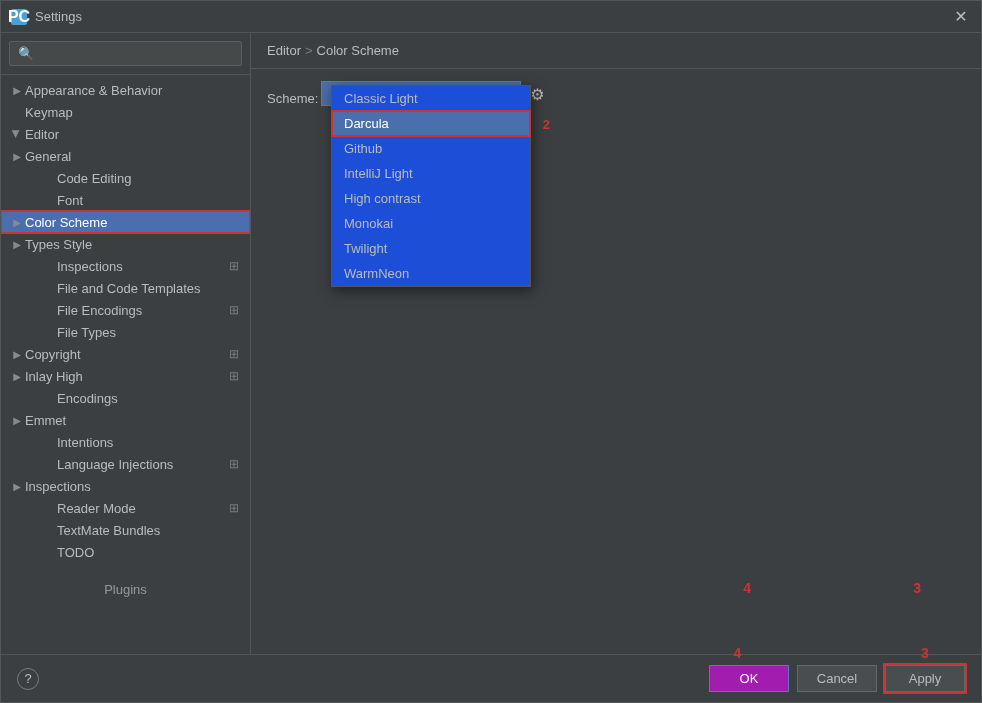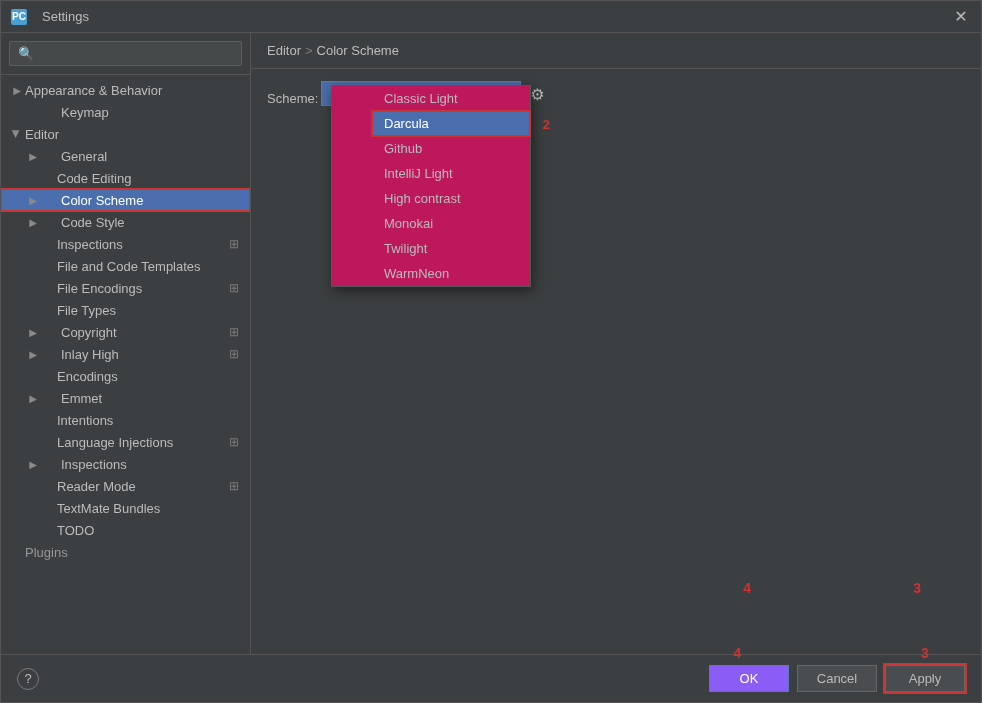--- a/index.html
+++ b/index.html
@@ -35,31 +35,30 @@
 
     .title-bar-icon {
       width: 16px;
       height: 16px;
       margin-right: 8px;
       background: #4a9fd5;
       border-radius: 2px;
       display: flex;
       align-items: center;
       justify-content: center;
-      font-size: 10px;
+      font-size: 16px;
       font-weight: bold;
       color: white;
       flex-shrink: 0;
     }
 
     .title-bar-text {
       flex: 1;
       color: #bbbbbb;
       font-size: 13px;
-      margin-left: 7px;
     }
 
     .title-bar-close {
       width: 20px;
       height: 20px;
       display: flex;
       align-items: center;
       justify-content: center;
       color: #bbbbbb;
       cursor: pointer;
@@ -146,21 +145,21 @@
       margin-left: auto;
       display: flex;
       align-items: center;
       justify-content: center;
       color: #7a7a7a;
       font-size: 12px;
     }
 
     
     .indent-0 { padding-left: 8px; }
-    .indent-1 { padding-left: 24px; gap: 20px; }
+    .indent-1 { padding-left: 8px; }
     .indent-2 { padding-left: 40px; }
 
     
     .right-panel {
       flex: 1;
       display: flex;
       flex-direction: column;
       background: #3c3f41;
       position: relative;
     }
@@ -227,25 +226,24 @@
       font-size: 16px;
       padding: 2px 6px;
     }
 
     
     .dropdown-overlay {
       position: absolute;
       top: 52px;
       left: 80px;
       width: 200px;
-      background: #be185d;
+      background: #1d4ed8;
       border: 1px solid #555;
       z-index: 100;
       box-shadow: 2px 4px 12px rgba(0,0,0,0.5);
-      padding-left: 40px;
     }
 
     .dropdown-item {
       padding: 5px 12px;
       cursor: pointer;
       color: #bbbbbb;
       font-size: 13px;
     }
     .dropdown-item.selected { background: #4b6eaf; color: white; }
 
@@ -317,21 +315,21 @@
       padding: 5px 16px;
       font-size: 13px;
       cursor: pointer;
       border: 1px solid #666;
       background: #4a4d4f;
       color: #bbbbbb;
       min-width: 80px;
     }
 
     .action-btn.ok-btn {
-      background: #8b5cf6;
+      background: #a21caf;
       border: 1px solid #5a7ab7;
       color: white;
       margin-left: 23px;
     }
 
     .action-btn.apply-btn {
       outline: 2px solid #cc3333;
       outline-offset: 0px;
     }
 
@@ -376,30 +374,34 @@
         <div class="tree-item indent-1">
           <span class="arrow">▶</span>
           <span class="tree-item-label">General</span>
         </div>
 
         <div class="tree-item indent-2">
           <span class="arrow">&nbsp;&nbsp;</span>
           <span class="tree-item-label">Code Editing</span>
         </div>
 
+        <div class="tree-item indent-2">
+          <span class="arrow">&nbsp;&nbsp;</span>
+          <span class="tree-item-label">Font</span>
+        </div>
 
         <div class="tree-item indent-1 selected red-outline-1" style="position:relative;">
           <span class="arrow">▶</span>
           <span class="tree-item-label">Color Scheme</span>
 
         </div>
 
         <div class="tree-item indent-1">
           <span class="arrow">▶</span>
-          <span class="tree-item-label">Code Style</span>
+          <span class="tree-item-label">Types Style</span>
         </div>
 
         <div class="tree-item indent-2">
           <span class="arrow">&nbsp;&nbsp;</span>
           <span class="tree-item-label">Inspections</span>
           <span class="icon-settings">⊞</span>
         </div>
 
         <div class="tree-item indent-2">
           <span class="arrow">&nbsp;&nbsp;</span>
@@ -465,21 +467,21 @@
         <div class="tree-item indent-2">
           <span class="arrow">&nbsp;&nbsp;</span>
           <span class="tree-item-label">TextMate Bundles</span>
         </div>
 
         <div class="tree-item indent-2">
           <span class="arrow">&nbsp;&nbsp;</span>
           <span class="tree-item-label">TODO</span>
         </div>
 
-        <div class="tree-item indent-0" style="opacity:0.7;">
+        <div class="tree-item indent-0" style="opacity:0.7;flex-direction:column;">
           <span class="arrow">&nbsp;</span>
           <span class="tree-item-label">Plugins</span>
         </div>
       </div>
     </div>
 
     <div class="right-panel">
 
       <div class="breadcrumb">
         <span>Editor</span>

